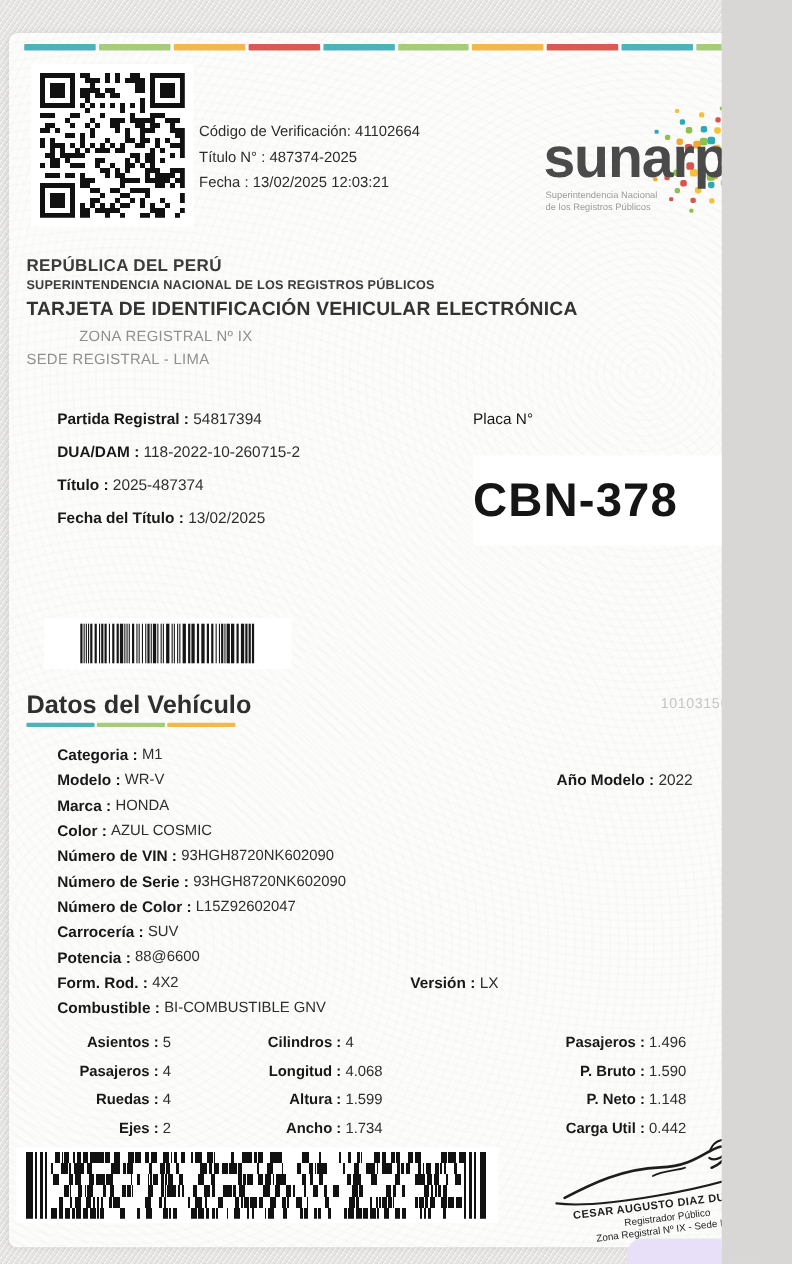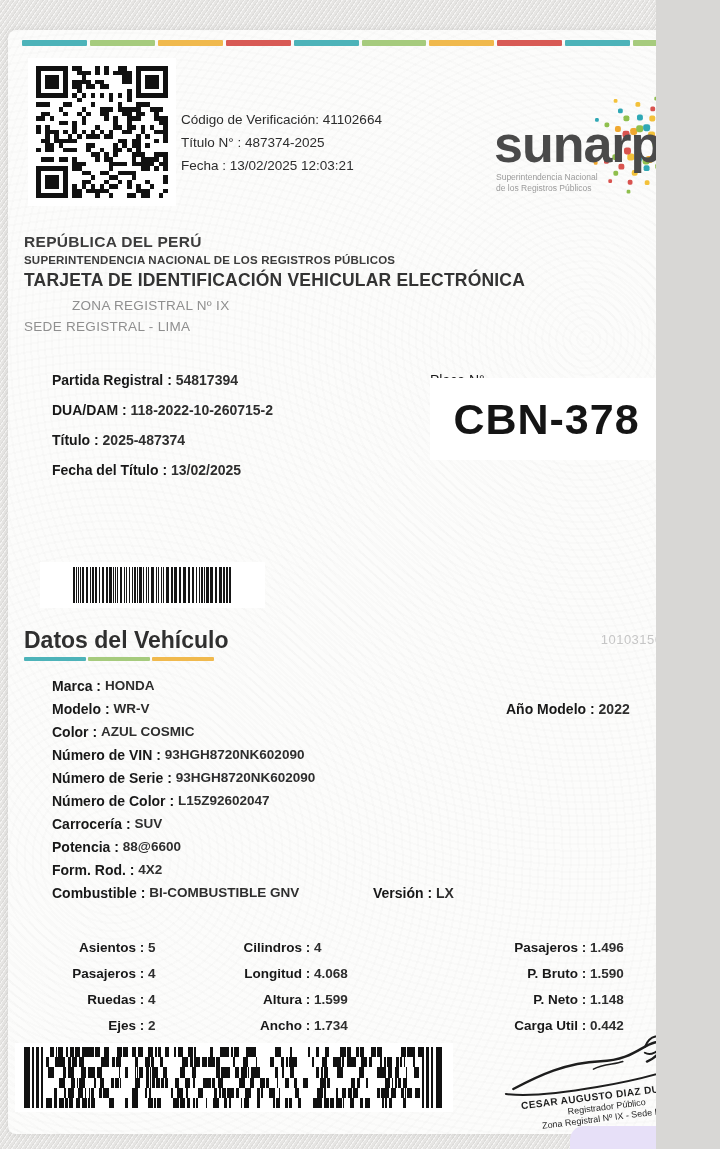--- a/index.html
+++ b/index.html
@@ -39,29 +39,29 @@
   .titles{position:absolute;left:16px;top:203px;color:#3c3c3c;}
   .t1{font-size:15.5px;font-weight:bold;letter-spacing:.3px;}
   .t2{font-size:11.5px;font-weight:bold;margin-top:3px;letter-spacing:.2px;}
   .t3{font-size:17.5px;font-weight:bold;margin-top:4px;letter-spacing:.2px;color:#333;}
   .t4{font-size:13.5px;margin-top:7px;color:#8f8f8f;letter-spacing:.3px;margin-left:48px;}
   .t5{font-size:13.5px;margin-top:6px;color:#8f8f8f;letter-spacing:.3px;}
 
   
   .lbl{font-weight:bold;color:#181818;padding-left:28px;}
   .lbl::after{content:" : ";white-space:pre;}
-  .val{color:#2e2e2e;font-weight:bold;}
+  .val{color:#2e2e2e;font-weight:normal;}
 
   .registry{position:absolute;left:16px;top:342px;font-size:14px;}
   .registry .frow{height:30px;display:flex;align-items:flex-start;}
 
   .plate-label{position:absolute;left:422px;top:342px;width:233px;text-align:left;
     font-size:14px;font-weight:normal;color:#181818;}
-  .plate-box{position:absolute;left:422px;top:348px;width:233px;height:82px;background:#fff;
-    display:flex;align-items:center;justify-content:center;}
+  .plate-box{position:absolute;left:422px;top:384px;width:233px;height:82px;background:#fff;
+    display:flex;align-items:center;}
   .plate-num{font-size:43px;font-weight:bold;color:#151515;letter-spacing:1px;}
 
   
   .bc1{position:absolute;left:32px;top:532px;width:225px;height:46px;background:#fff;
     display:flex;align-items:center;justify-content:center;}
   .bc1-bars{height:36px;display:flex;align-items:stretch;}
   .bc1-bars i{display:block;background:#161616;}
 
   
   .sec-title{position:absolute;left:16px;top:597px;font-size:23px;font-weight:bold;color:#2f2f2f;}
@@ -563,26 +563,30 @@
     <div class="sec-title">Datos del Vehículo</div>
     <div class="sec-underline">
       <span class="c-teal"></span>
       <span class="c-green"></span>
       <span class="c-yellow"></span>
     </div>
     <div class="ref-num">1010315616</div>
 
     <div class="vehicle">
       <div class="frow">
+        <span class="lbl">Categoria</span>
+        <span class="val">M1</span>
+      </div>
+      <div class="frow">
+        <span class="lbl">Modelo</span>
+        <span class="val">WR-V</span>
+      </div>
+      <div class="frow">
         <span class="lbl">Marca</span>
         <span class="val">HONDA</span>
-      </div>
-      <div class="frow">
-        <span class="lbl">Modelo</span>
-        <span class="val">WR-V</span>
       </div>
       <div class="frow">
         <span class="lbl">Color</span>
         <span class="val">AZUL COSMIC</span>
       </div>
       <div class="frow">
         <span class="lbl">Número de VIN</span>
         <span class="val">93HGH8720NK602090</span>
       </div>
       <div class="frow">

